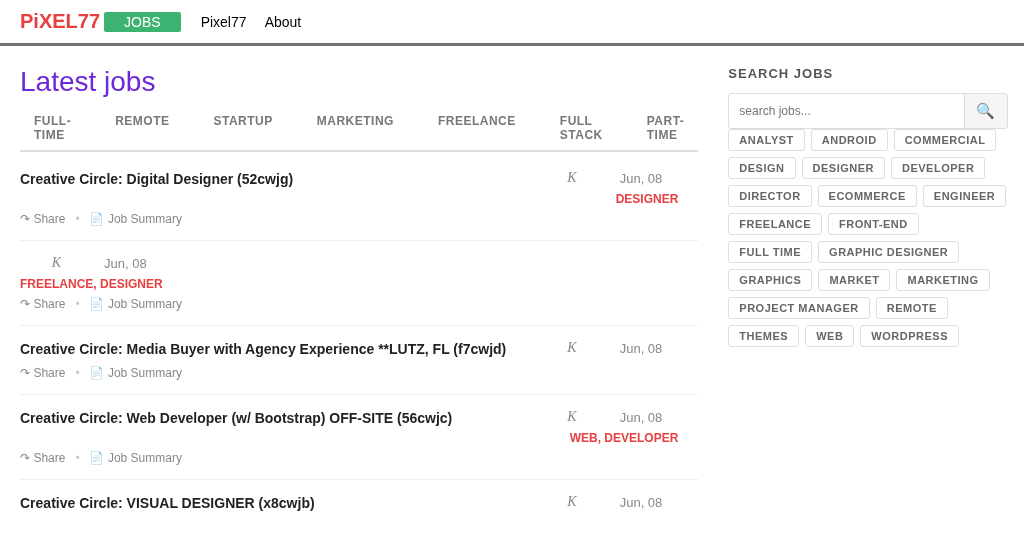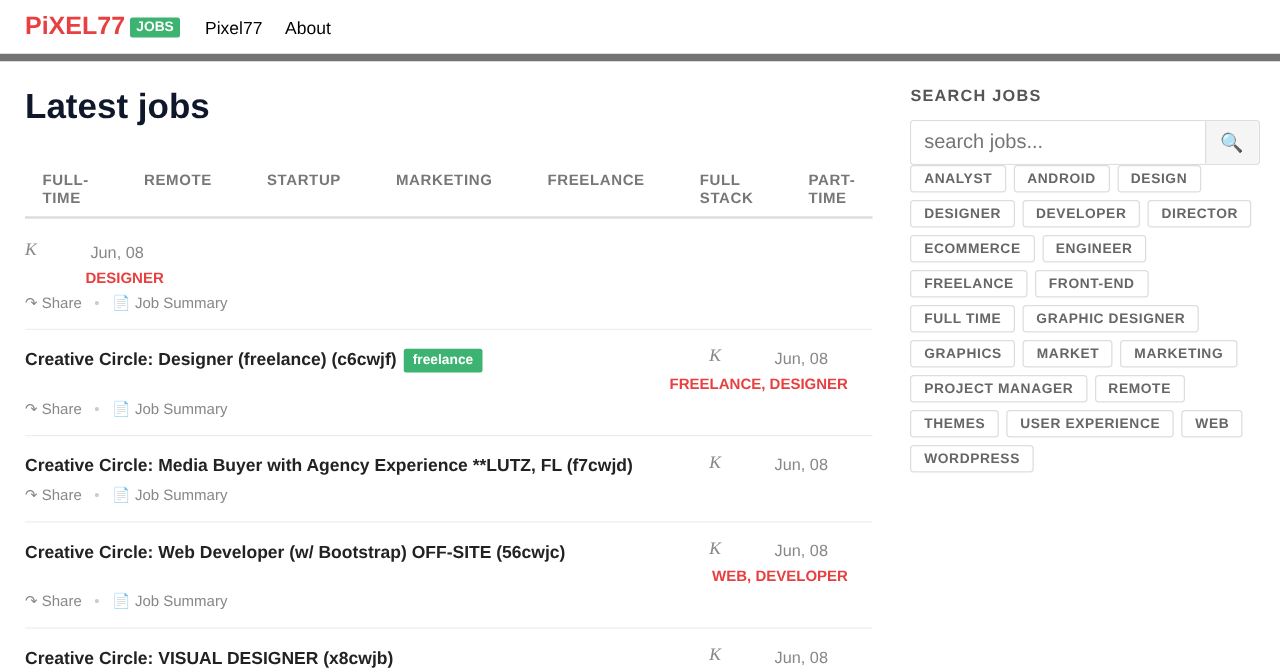--- a/index.html
+++ b/index.html
@@ -3,35 +3,35 @@
   <meta charset="utf-8">
   <style>
     * { box-sizing: border-box; margin: 0; padding: 0; }
     body { font-family: Arial, sans-serif; font-size: 14px; color: #333; background: #fff; }
 
     
     .header {
       display: flex;
       align-items: center;
       padding: 10px 20px;
-      border-bottom: 6px solid #737373;
+      border-bottom: 3px solid #737373;
     }
     .logo {
       display: flex;
       align-items: center;
       margin-right: 20px;
     }
     .logo-pixel { color: #e84040; font-weight: bold; font-size: 20px; font-family: Arial, sans-serif; }
     .logo-77 { color: #e84040; font-weight: bold; font-size: 20px; }
     .logo-jobs {
       background: #3cb371;
       color: #fff;
-      font-size: 11px;
-      font-weight: bold;
-      padding: 2px 5px;
+      font-size: 14px;
+      font-weight: normal;
+      padding: 2px 20px;
       border-radius: 2px;
       margin-left: 4px;
     }
     .nav-link {
       color: #000000;
       text-decoration: none;
       margin-right: 15px;
       font-size: 14px;
     }
 
@@ -41,23 +41,23 @@
       max-width: 1024px;
       margin: 0 auto;
       padding: 20px;
     }
 
     
     .content { flex: 1; padding-right: 30px; }
 
     .page-title {
       font-size: 28px;
-      font-weight: bold;
-      color: #0f172a;
-      margin-bottom: 28px;
+      font-weight: normal;
+      color: #6d28d9;
+      margin-bottom: 8px;
     }
 
     
     .filter-tabs {
       display: flex;
       gap: 16px;
       margin-bottom: 4px;
       border-bottom: 2px solid #ddd;
     }
     .filter-tab {
@@ -158,21 +158,21 @@
       display: flex;
       align-items: center;
       border: 1px solid #ddd;
       border-radius: 3px;
       overflow: hidden;
     }
     .search-input {
       flex: 1;
       border: none;
       padding: 8px 10px;
-      font-size: 16px;
+      font-size: 12px;
       color: #0f766e;
       outline: none;
     }
     .search-btn {
       background: #f5f5f5;
       border: none;
       border-left: 1px solid #ddd;
       padding: 8px 12px;
       cursor: pointer;
       color: #777;
@@ -223,37 +223,37 @@
         <a class="filter-tab" href="#">STARTUP</a>
         <a class="filter-tab" href="#">MARKETING</a>
         <a class="filter-tab" href="#">FREELANCE</a>
         <a class="filter-tab" href="#">FULL STACK</a>
         <a class="filter-tab" href="#">PART-TIME</a>
       </div>
 
     <div class="job-list" id="job-list-container">
         <div class="job-item">
           <div class="job-row">
+            <div class="job-left"><a class="job-title" href="#">Creative Circle: Digital Designer (52cwjg)</a></div>
             <div class="job-meta" style="display: flex; align-items: flex-end; flex-direction: column;">
               <div style="display: flex; align-items: center; margin-bottom: 4px;">
                 <span class="job-avatar">K</span>
                 <span class="job-date">Jun, 08</span>
               </div>
               <div class="job-tags" style="text-align: right;"><span class="job-tag" style="color: rgb(232, 64, 64);">DESIGNER </span></div>
             </div>
           </div>
           <div class="job-actions">
             <span class="job-action">↷ Share</span>
             <span class="dot-sep">•</span>
             <span class="job-action">📄 Job Summary</span>
           </div>
         </div>
         <div class="job-item">
           <div class="job-row">
-            <div class="job-left"><a class="job-title" href="#">Creative Circle: Designer (freelance) (c6cwjf)<span class="freelance-badge">freelance</span></a></div>
             <div class="job-meta" style="display: flex; align-items: flex-end; flex-direction: column;">
               <div style="display: flex; align-items: center; margin-bottom: 4px;">
                 <span class="job-avatar">K</span>
                 <span class="job-date">Jun, 08</span>
               </div>
               <div class="job-tags" style="text-align: right;"><span class="job-tag" style="color: rgb(232, 64, 64); margin-top: 11px;">FREELANCE, </span><span class="job-tag" style="color: rgb(232, 64, 64);">DESIGNER </span></div>
             </div>
           </div>
           <div class="job-actions">
             <span class="job-action">↷ Share</span>
@@ -315,35 +315,35 @@
       <div class="search-box">
         <input class="search-input" type="text" placeholder="search jobs..." style="">
         <button class="search-btn">🔍</button>
       </div>
     </div>
 
     <div class="sidebar-section">
       <div class="tags-container" id="tags-container">
           <span class="tag-pill">ANALYST</span>
           <span class="tag-pill">ANDROID</span>
+          <span class="tag-pill">COMMERCIAL</span>
           <span class="tag-pill">DESIGN</span>
           <span class="tag-pill">DESIGNER</span>
           <span class="tag-pill">DEVELOPER</span>
           <span class="tag-pill">DIRECTOR</span>
           <span class="tag-pill">ECOMMERCE</span>
           <span class="tag-pill">ENGINEER</span>
           <span class="tag-pill">FREELANCE</span>
           <span class="tag-pill">FRONT-END</span>
           <span class="tag-pill">FULL TIME</span>
           <span class="tag-pill">GRAPHIC DESIGNER</span>
           <span class="tag-pill">GRAPHICS</span>
           <span class="tag-pill">MARKET</span>
           <span class="tag-pill">MARKETING</span>
           <span class="tag-pill">PROJECT MANAGER</span>
           <span class="tag-pill">REMOTE</span>
           <span class="tag-pill">THEMES</span>
-          <span class="tag-pill">USER EXPERIENCE</span>
           <span class="tag-pill">WEB</span>
           <span class="tag-pill">WORDPRESS</span>
         </div>
     </div>
   </div>
 </div>
 
 </body></html>

